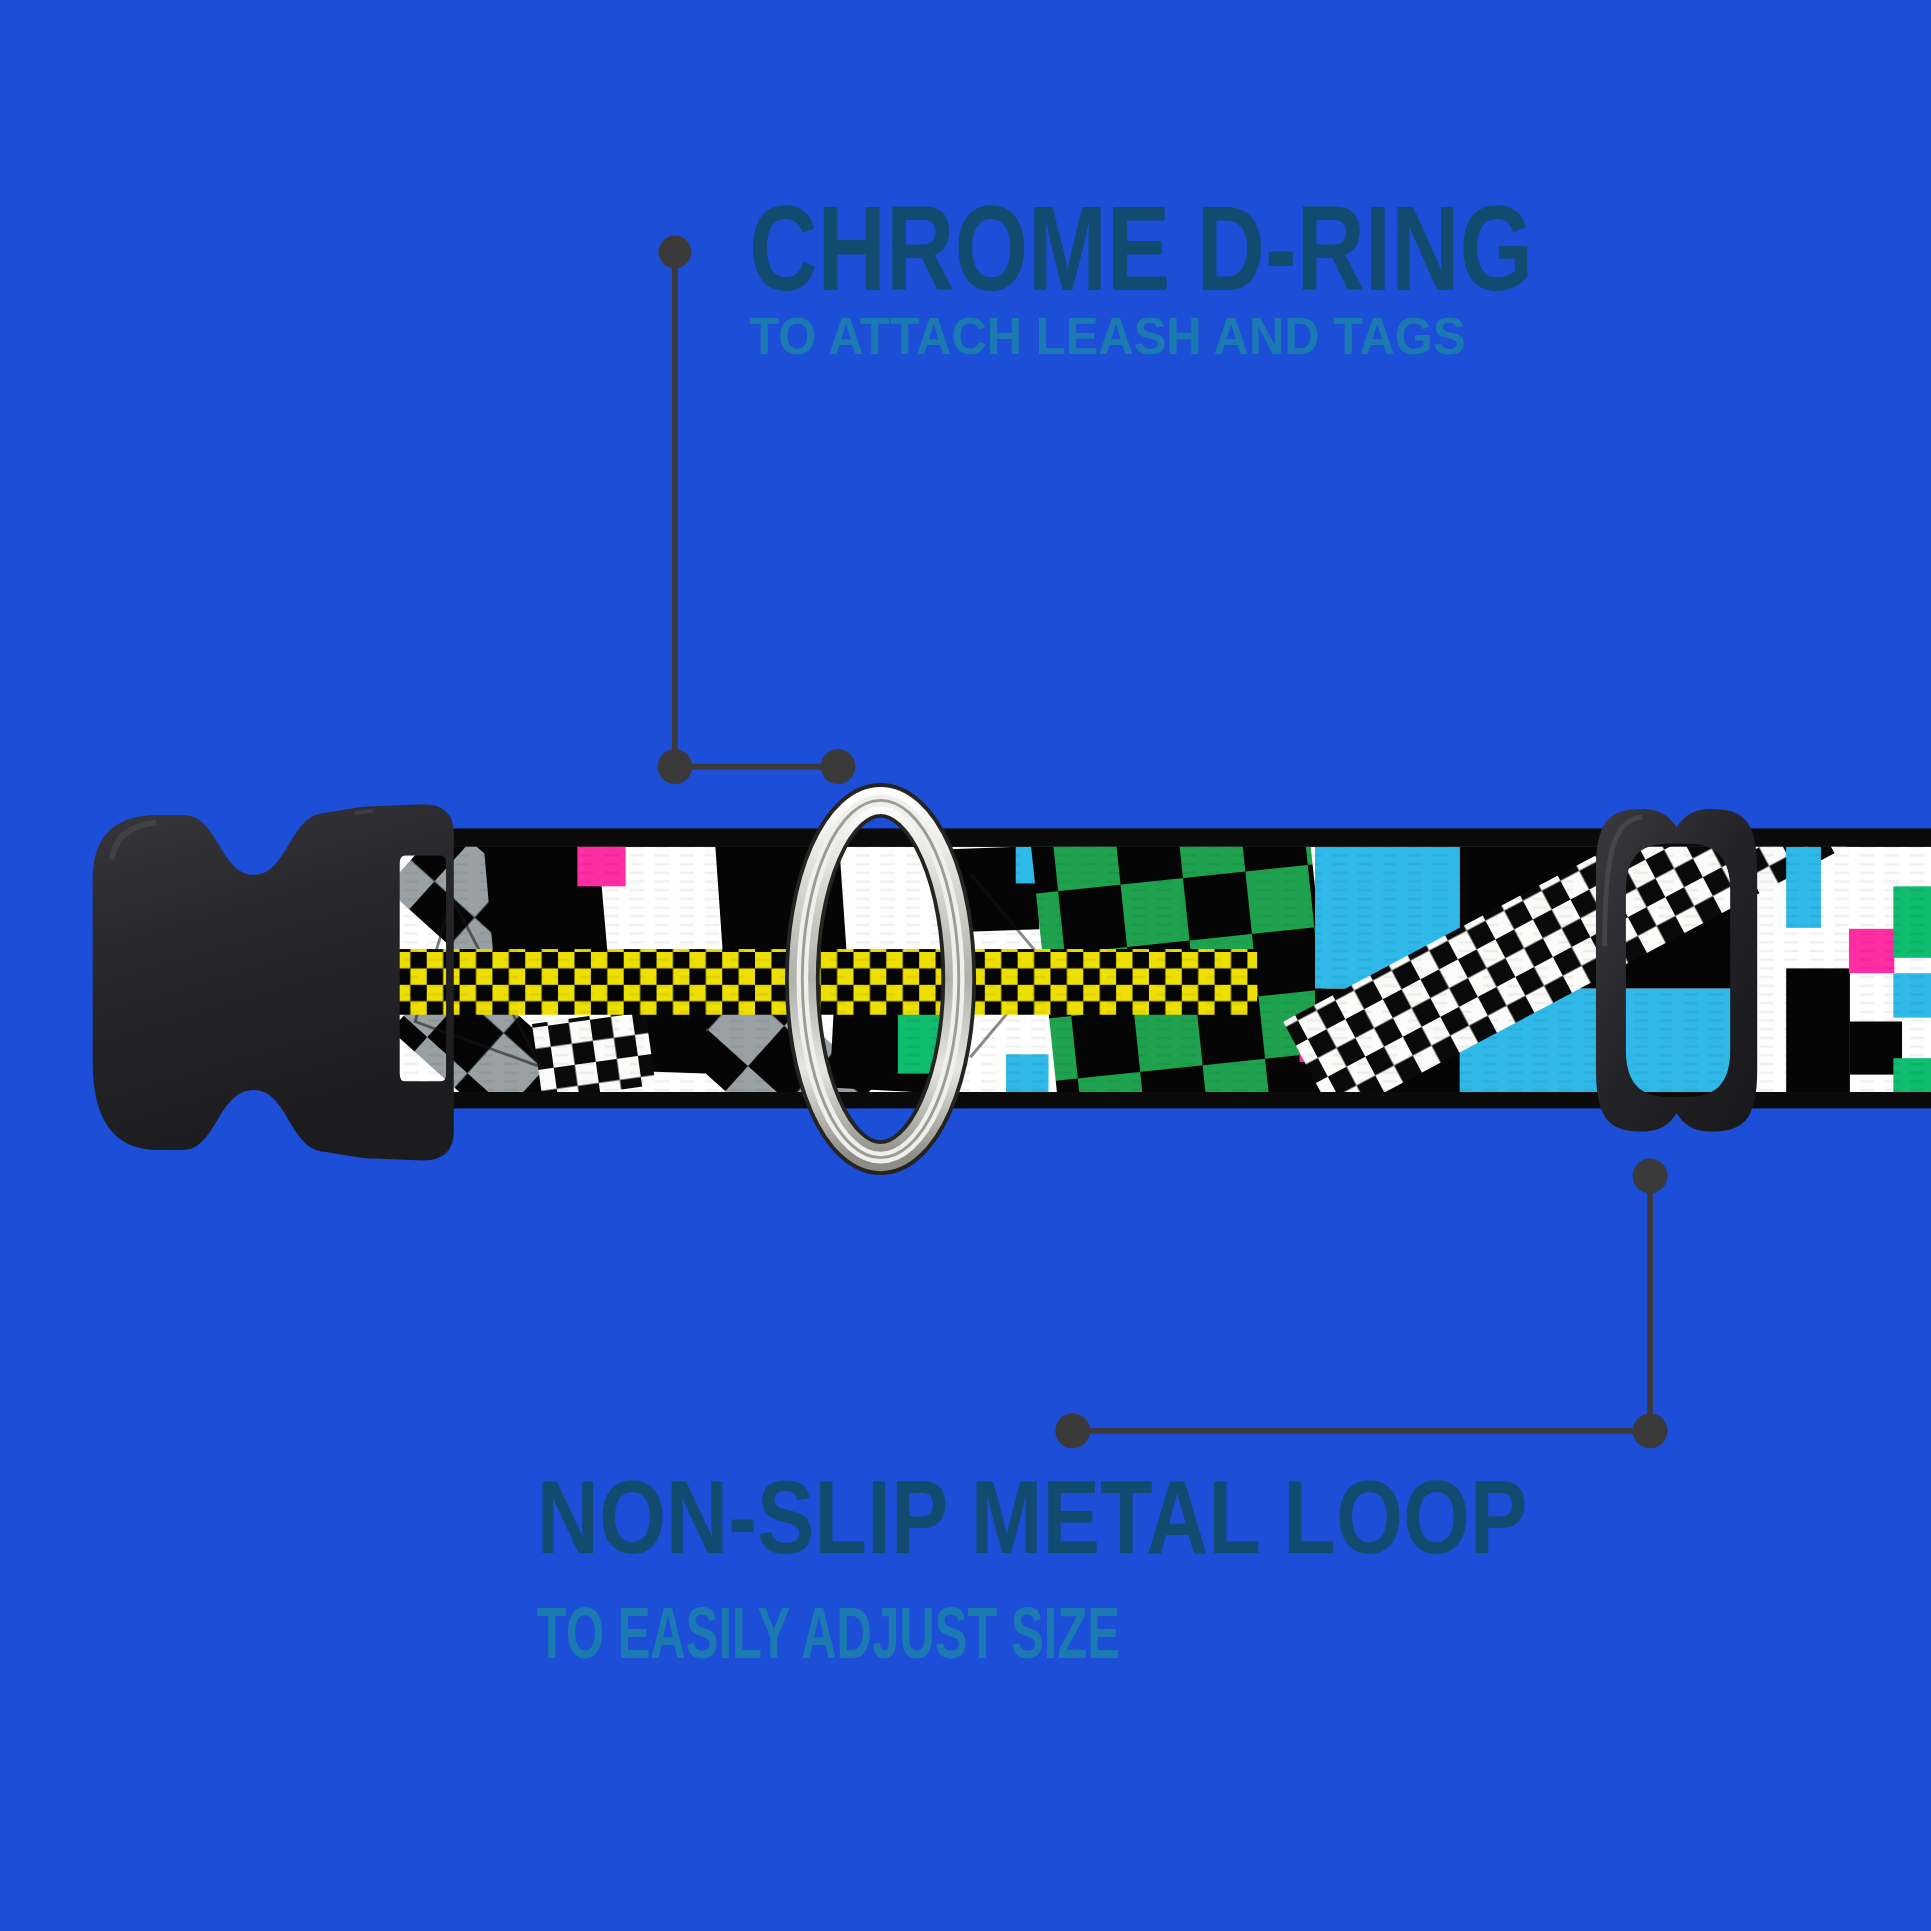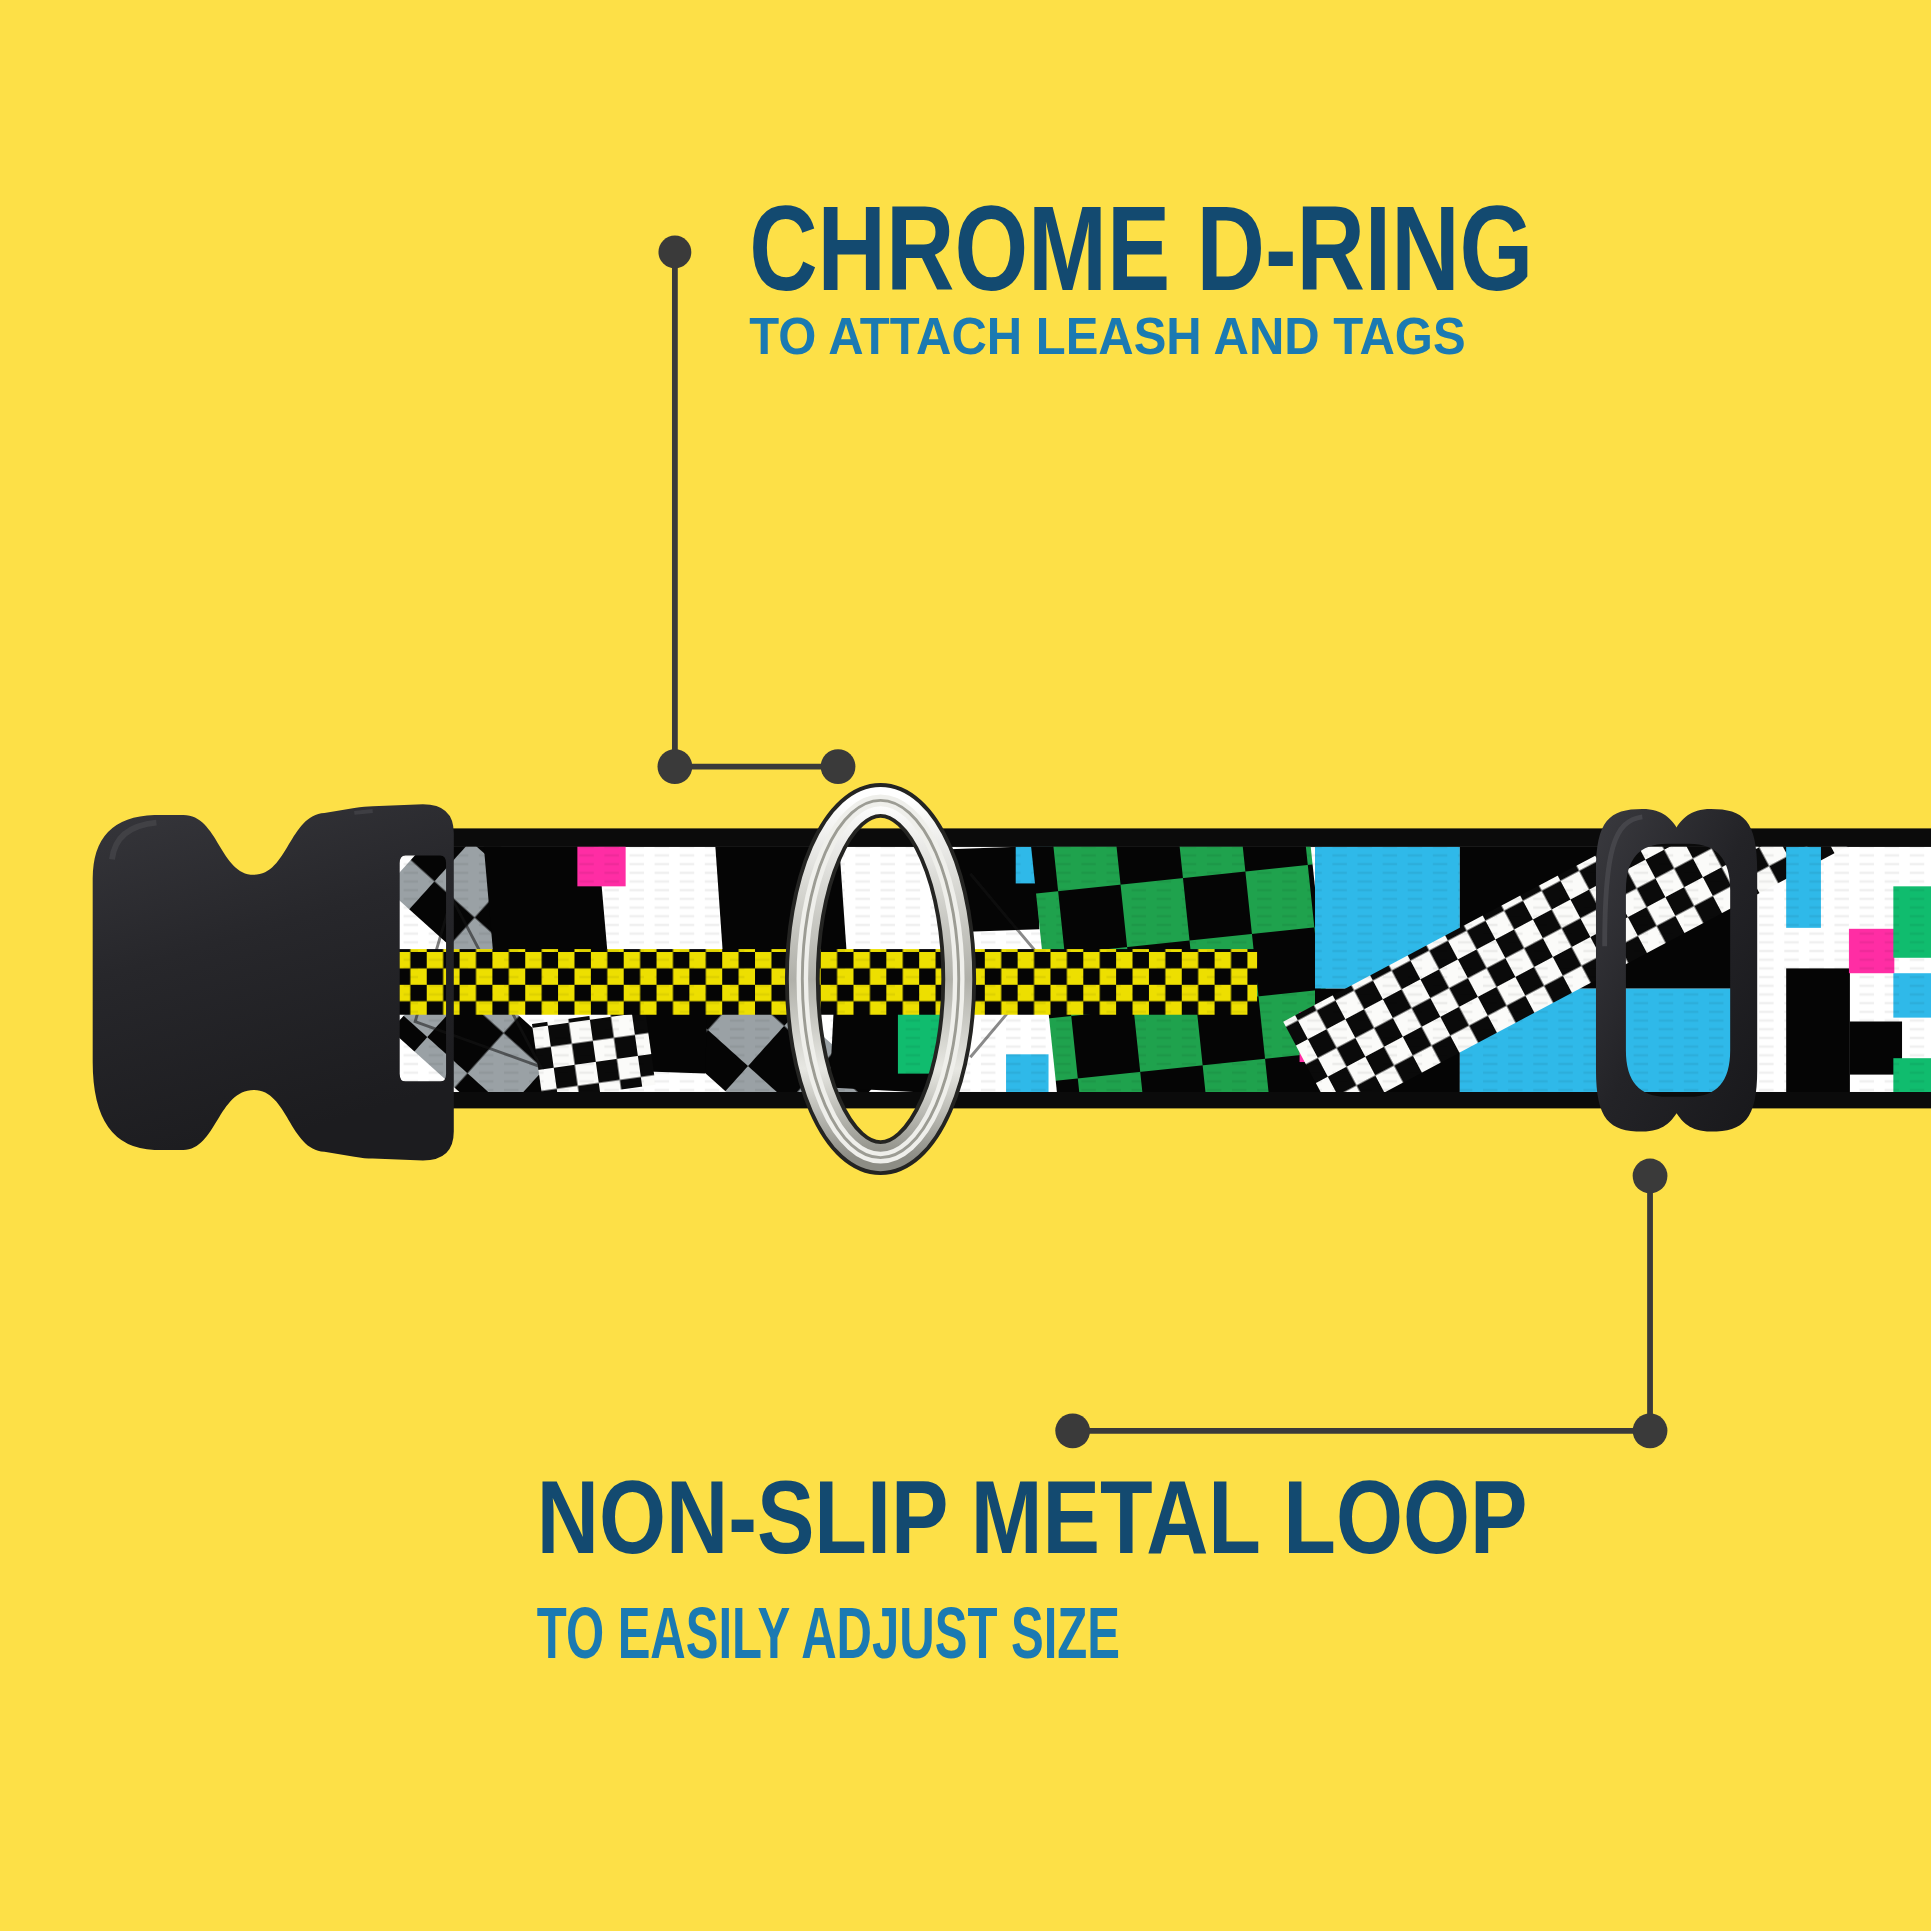--- a/index.html
+++ b/index.html
@@ -1,16 +1,16 @@
 <!DOCTYPE html>
 <html><head>
 <meta charset="utf-8">
 <style>
   html,body{margin:0;padding:0;background:#ffffff;}
-  .canvas{position:relative;width:1931px;height:1931px;background:#fde047;overflow:hidden;}
+  .canvas{position:relative;width:1931px;height:1931px;background:#1d4ed8;overflow:hidden;}
   svg{display:block;}
   text{font-family:"Liberation Sans","DejaVu Sans",sans-serif;font-weight:700;}
 </style>
 </head>
 <body>
 
 <div class="canvas">
 <svg width="1931" height="1931" viewBox="0 0 2000 2000">
   <defs>
     <linearGradient id="chromeGrad" x1="0" y1="0" x2="0" y2="1">

